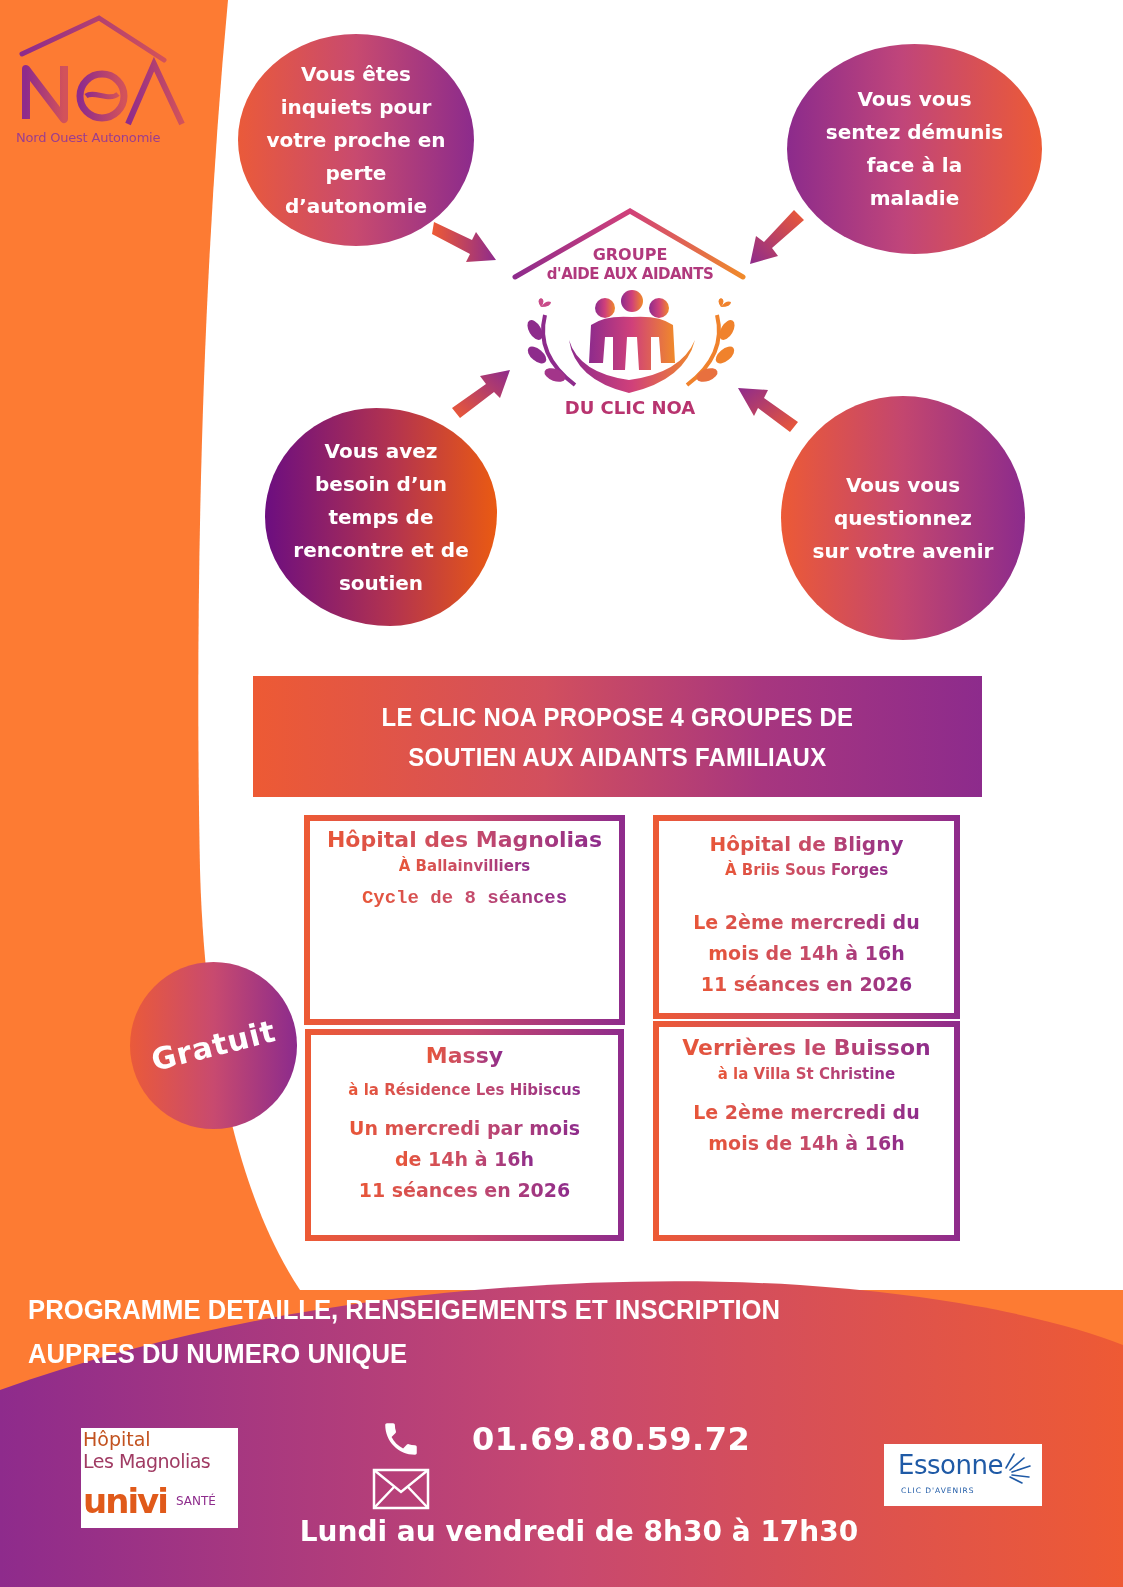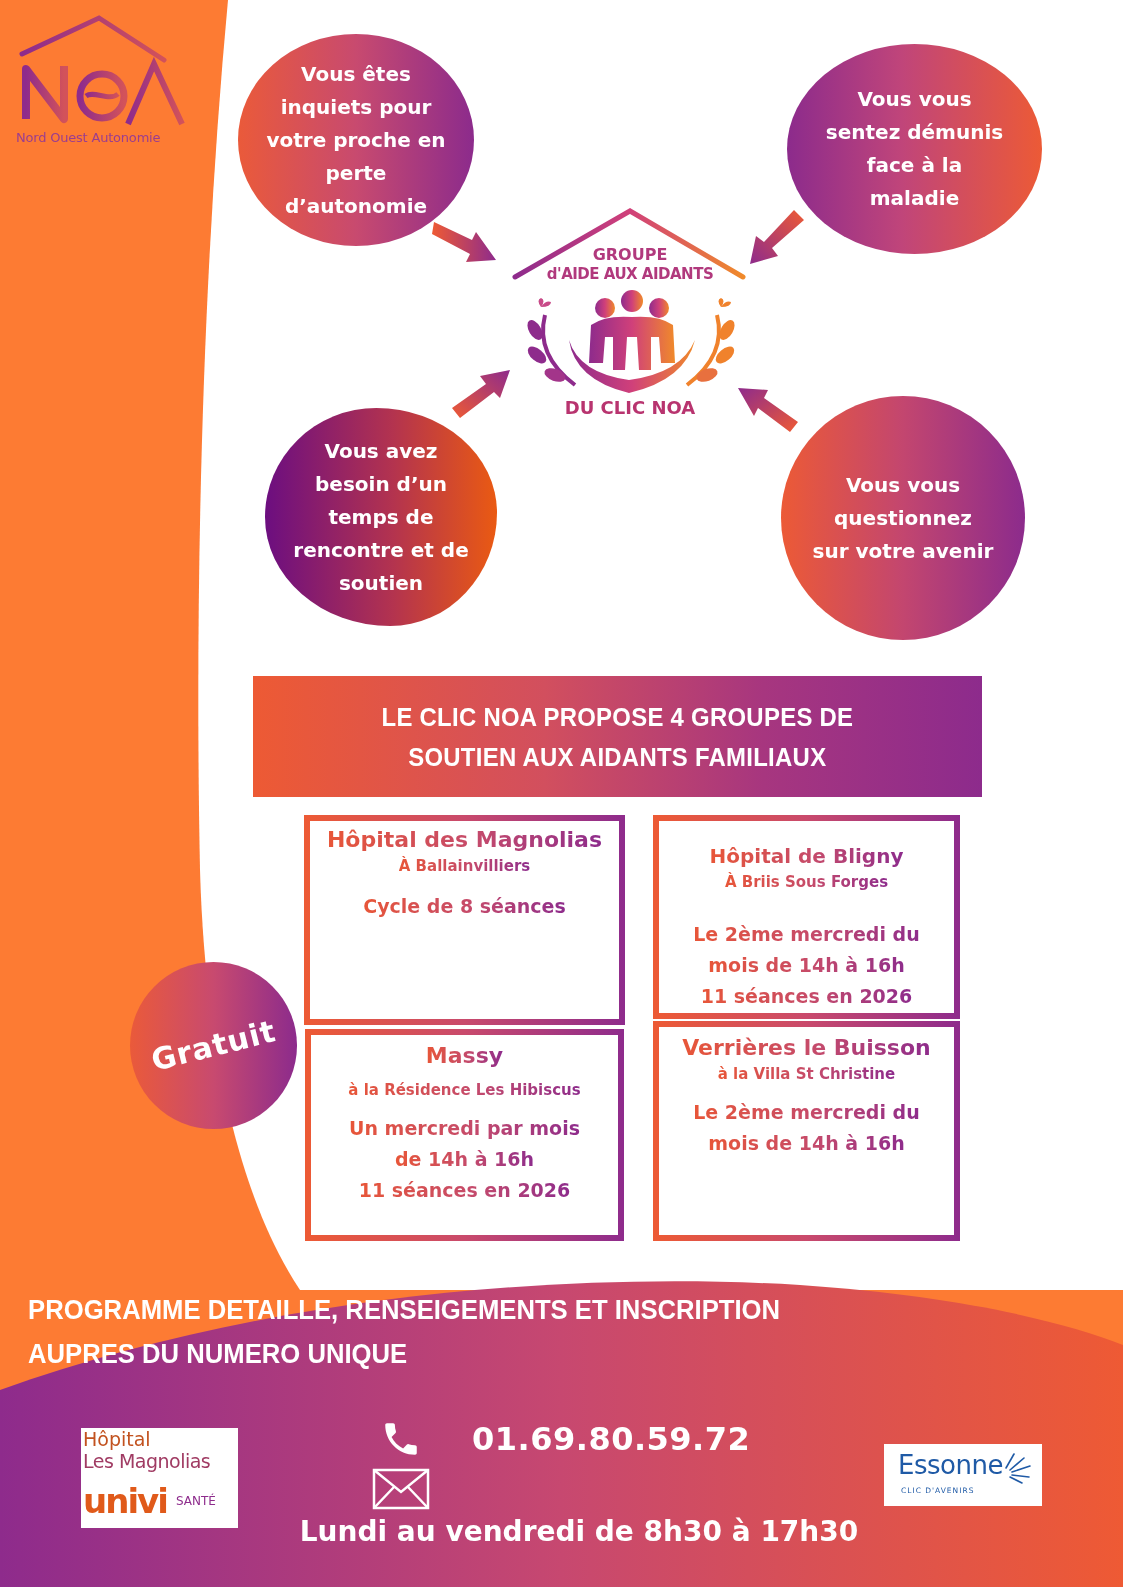--- a/index.html
+++ b/index.html
@@ -196,26 +196,26 @@
 
 <div class="banner">
   <div>LE CLIC NOA PROPOSE 4 GROUPES DE</div>
   <div>SOUTIEN AUX AIDANTS FAMILIAUX</div>
 </div>
 
 <div class="card card1">
   <div class="card-inner" style="padding-top:4px;">
     <div><span class="grad-text c-title">Hôpital des Magnolias</span></div>
     <div><span class="grad-text c-sub">À Ballainvilliers</span></div>
-    <div style="margin-top:14px;"><span class="grad-text c-body">Cycle de 8 séances</span></div>
+    <div style="margin-top:6px;font-family:Liberation Mono, monospace;"><span class="grad-text c-body">Cycle de 8 séances</span></div>
   </div>
 </div>
 
 <div class="card card2">
-  <div class="card-inner" style="padding-top:20px;">
+  <div class="card-inner" style="padding-top:8px;">
     <div><span class="grad-text c-title" style="font-size:20px;">Hôpital de Bligny</span></div>
     <div><span class="grad-text c-sub">À Briis Sous Forges</span></div>
     <div style="margin-top:26px;"><span class="grad-text c-body">Le 2ème mercredi du</span></div>
     <div><span class="grad-text c-body">mois de 14h à 16h</span></div>
     <div><span class="grad-text c-body">11 séances en 2026</span></div>
   </div>
 </div>
 
 <div class="card card3">
   <div class="card-inner" style="padding-top:6px;">

